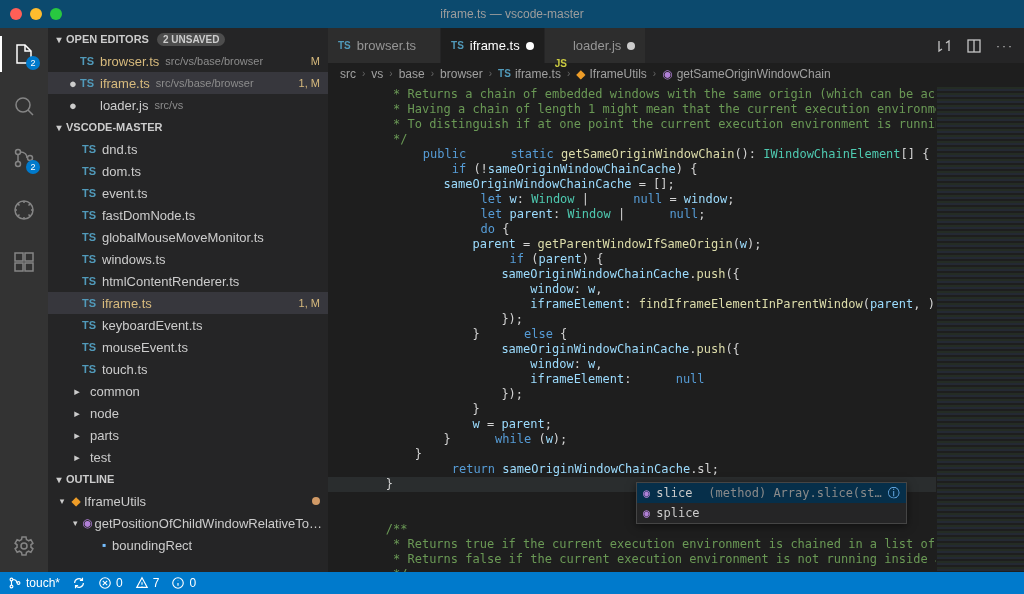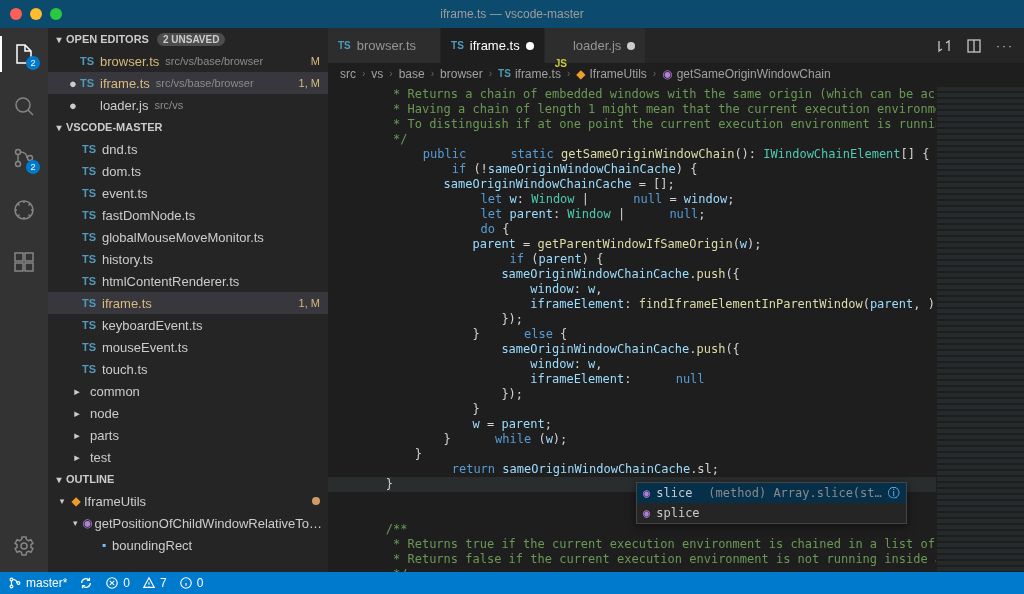--- a/index.html
+++ b/index.html
@@ -308,21 +308,21 @@
         <div class="sb-row indent1">
           <span class="ficon ts-icon">TS</span>
           <span>fastDomNode.ts</span>
         </div>
         <div class="sb-row indent1">
           <span class="ficon ts-icon">TS</span>
           <span>globalMouseMoveMonitor.ts</span>
         </div>
         <div class="sb-row indent1">
           <span class="ficon ts-icon">TS</span>
-          <span>history.ts</span>
+          <span>windows.ts</span>
         </div>
         <div class="sb-row indent1">
           <span class="ficon ts-icon">TS</span>
           <span>htmlContentRenderer.ts</span>
         </div>
         <div class="sb-row indent1 active mod">
           <span class="ficon ts-icon">TS</span>
           <span>iframe.ts</span>
           <span class="right">1, M</span>
         </div>
@@ -487,21 +487,21 @@
 
 <div class="statusbar">
   <div class="sb-left">
     <span class="sb-item">
       <svg width="14" height="14" viewBox="0 0 16 16" fill="none" stroke="currentColor" stroke-width="1.3">
           <circle cx="4" cy="4" r="1.6"></circle>
           <circle cx="4" cy="12" r="1.6"></circle>
           <circle cx="12" cy="8" r="1.6"></circle>
           <path d="M4 5.6v4.8M5.2 4c3.5 0 5 2 5 4"></path>
         </svg>
-      <span>master*</span>
+      <span>touch*</span>
     </span>
     <span class="sb-item">
       <svg width="14" height="14" viewBox="0 0 16 16" fill="none" stroke="currentColor" stroke-width="1.3">
           <path d="M3 8a5 5 0 0 1 9-3M13 8a5 5 0 0 1-9 3"></path>
           <path d="M12 2v3h-3M4 14v-3h3"></path>
         </svg>
     </span>
     <span class="sb-item">
       <svg width="14" height="14" viewBox="0 0 16 16" fill="none" stroke="currentColor" stroke-width="1.3">
           <circle cx="8" cy="8" r="6"></circle>

